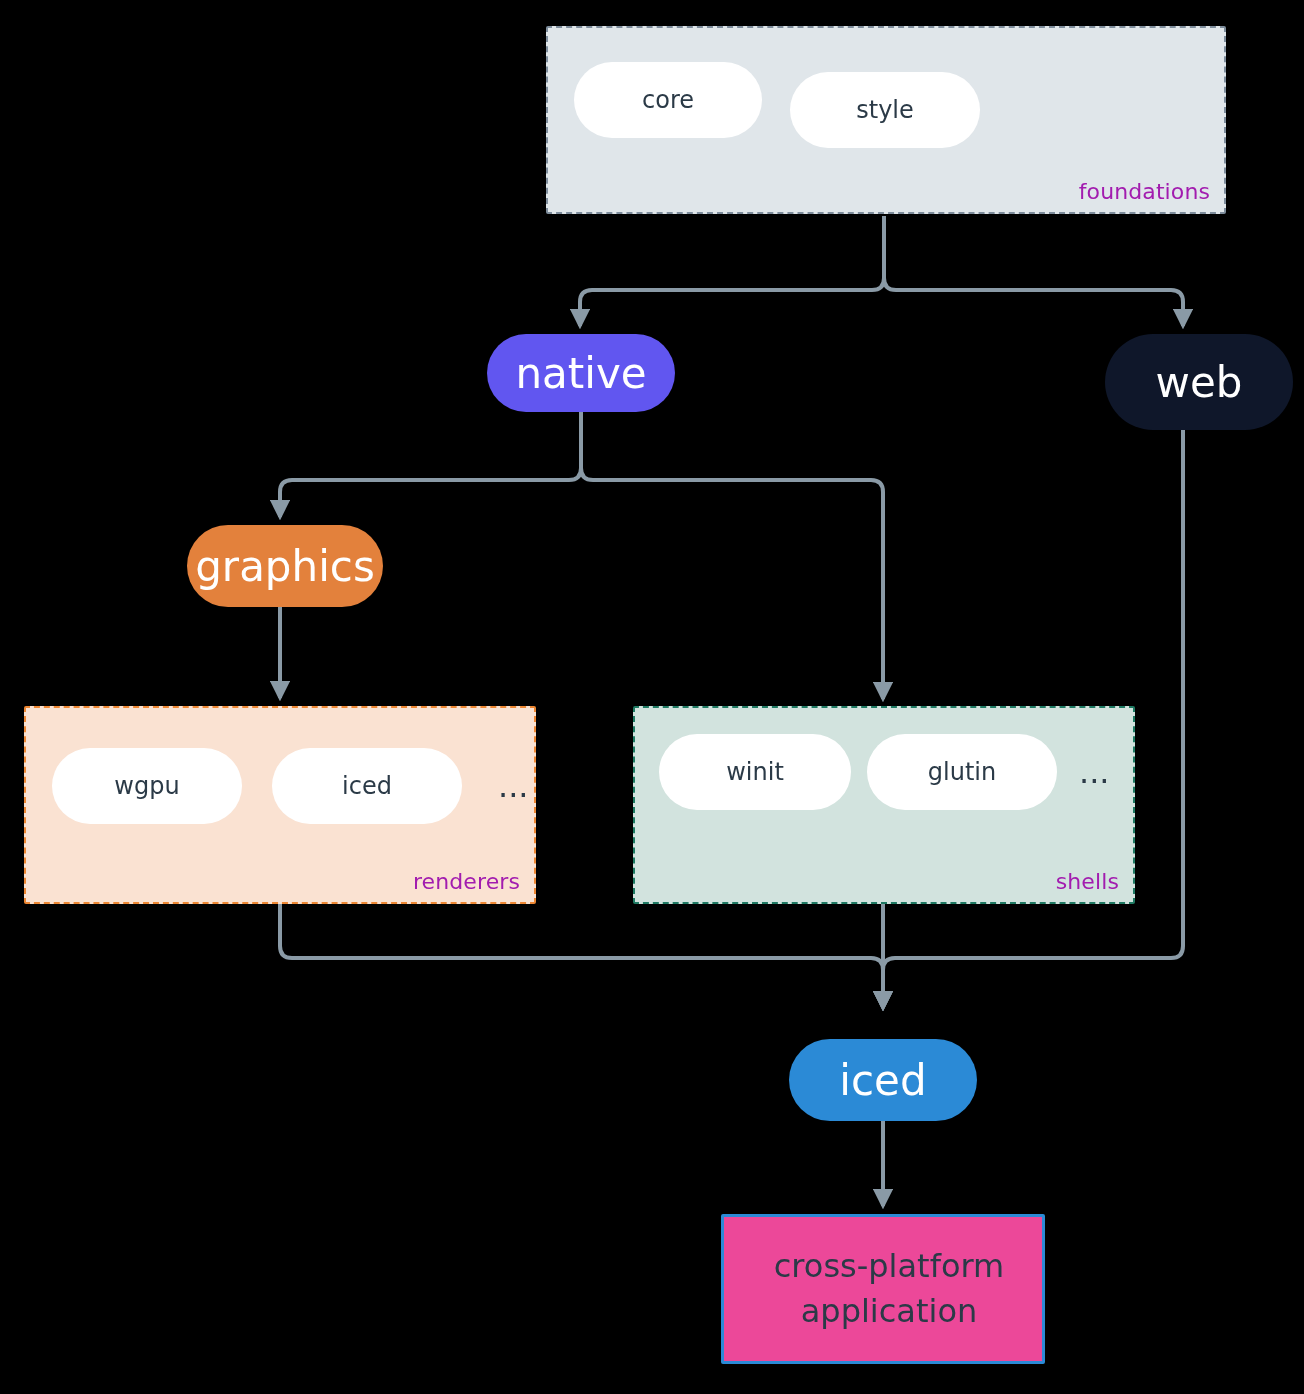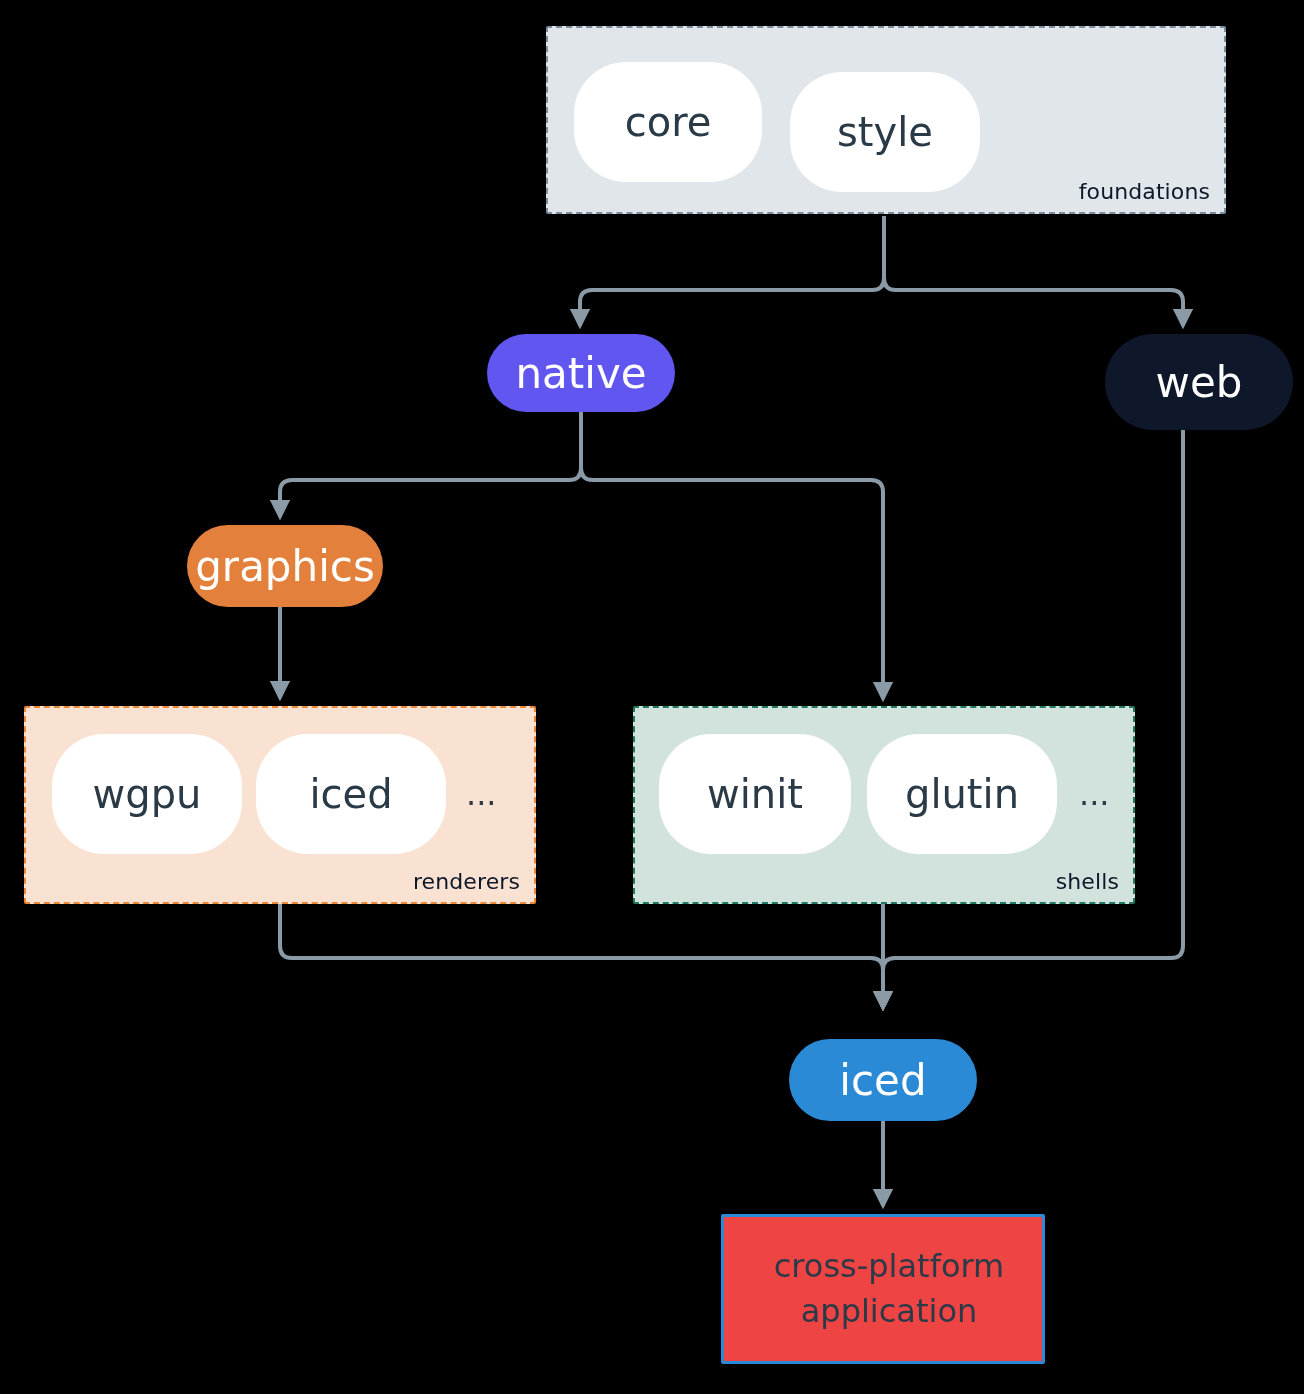--- a/index.html
+++ b/index.html
@@ -27,21 +27,21 @@
   .group {
     position: absolute;
     box-sizing: border-box;
     display: block;
   }
   .group-label {
     position: absolute;
     right: 14px;
     bottom: 8px;
     font-size: 22px;
-    color: #0f172a;
+    color: #a21caf;
     letter-spacing: 0.1px;
     white-space: nowrap;
   }
   .group-items {
     position: absolute;
     left: 0;
     top: 0;
     display: flex;
     align-items: center;
   }
@@ -65,22 +65,22 @@
     left: 24px;
     top: 706px;
     width: 512px;
     height: 198px;
     background: #fae2d2;
     border: 2px dashed #ed8733;
     border-radius: 2px;
   }
   #grp-renderers .group-items {
     left: 26px;
-    top: 26px;
-    gap: 14px;
+    top: 40px;
+    gap: 30px;
     justify-content: center;
   }
 
   #grp-shells {
     left: 633px;
     top: 706px;
     width: 502px;
     height: 198px;
     background: #d2e3de;
     border: 2px dashed #1f7a63;
@@ -92,24 +92,24 @@
     gap: 16px;
   }
 
   
   .pill {
     background: #ffffff;
     border-radius: 52px;
     display: flex;
     align-items: center;
     justify-content: center;
-    font-size: 40px;
+    font-size: 24px;
     color: #2b3a47;
     box-sizing: border-box;
-    height: 120px;
+    height: 76px;
     white-space: nowrap;
   }
   .ellipsis {
     font-size: 32px;
     color: #2b3a47;
     line-height: 1;
     padding: 0 6px;
     white-space: nowrap;
   }
 
@@ -161,21 +161,21 @@
     width: 188px;
     height: 82px;
     background: #2b8ad6;
     margin-top: 23px;
   }
   #node-application {
     left: 721px;
     top: 1214px;
     width: 324px;
     height: 150px;
-    background: #ef4444;
+    background: #ec4899;
     border: 3px solid #2b8ad6;
     border-radius: 2px;
     color: #2b3a47;
     font-size: 32px;
     flex-direction: column;
     line-height: 1.42;
     text-align: left;
     padding-left: 12px;
   }
 </style>

